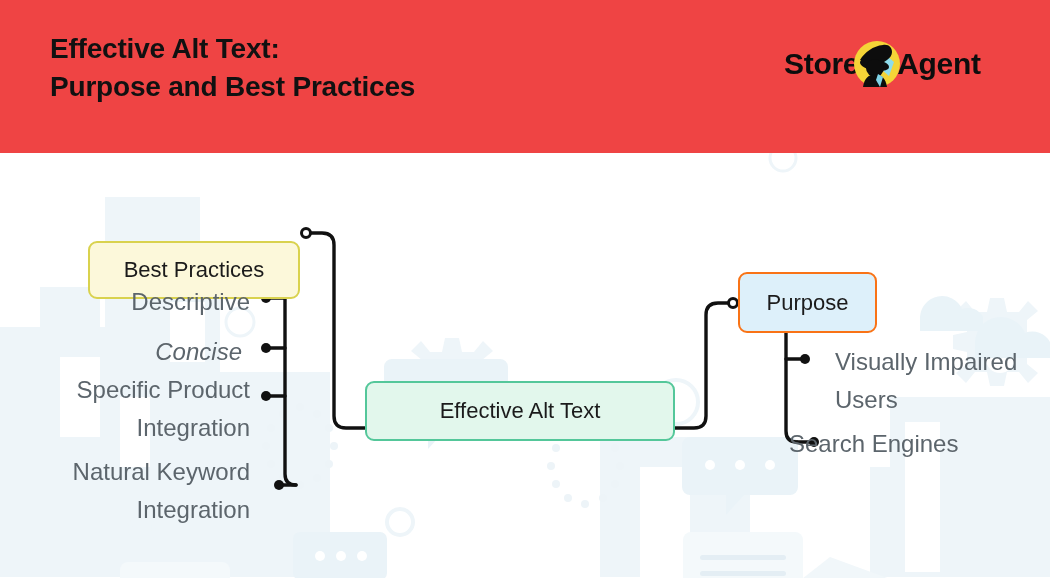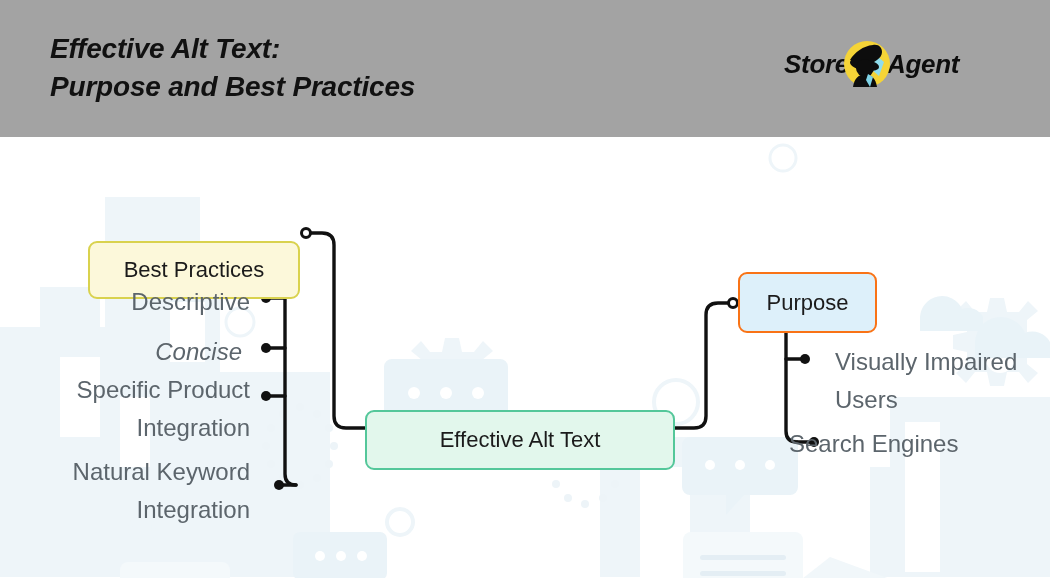--- a/index.html
+++ b/index.html
@@ -21,23 +21,22 @@
     overflow: hidden;
     background: #ffffff;
   }
 
   
   #header {
     position: absolute;
     left: 0;
     top: 0;
     width: 1050px;
-    height: 137px;
-    background: #a3a3a3;
-    font-style: italic;
+    height: 153px;
+    background: #ef4444;
   }
   #page-title {
     position: absolute;
     left: 50px;
     top: 30px;
     margin: 0;
     font-size: 28px;
     font-weight: bold;
     line-height: 1.36;
     color: #111111;
@@ -49,21 +48,21 @@
   #logo {
     position: absolute;
     left: 784px;
     top: 38px;
     width: 222px;
     height: 52px;
     display: flex;
     align-items: center;
   }
   .logo-word {
-    font-size: 26px;
+    font-size: 30px;
     font-weight: bold;
     color: #0d0d0d;
     letter-spacing: -0.3px;
     line-height: 1;
   }
   #logo-badge {
     position: relative;
     width: 52px;
     height: 52px;
     margin: 0 -6px 0 -8px;
@@ -113,21 +112,21 @@
     left: 88px;
     top: 68px;
     width: 212px;
     height: 58px;
     background: #fcf8da;
     border: 2px solid #d9d24e;
     margin-top: 36px;
   }
   .node.effective-alt-text {
     left: 365px;
-    top: 273px;
+    top: 244px;
     width: 310px;
     height: 60px;
     background: #e2f7ec;
     border: 2px solid #54c79a;
   }
   .node.purpose {
     left: 738px;
     top: 135px;
     width: 139px;
     height: 61px;

